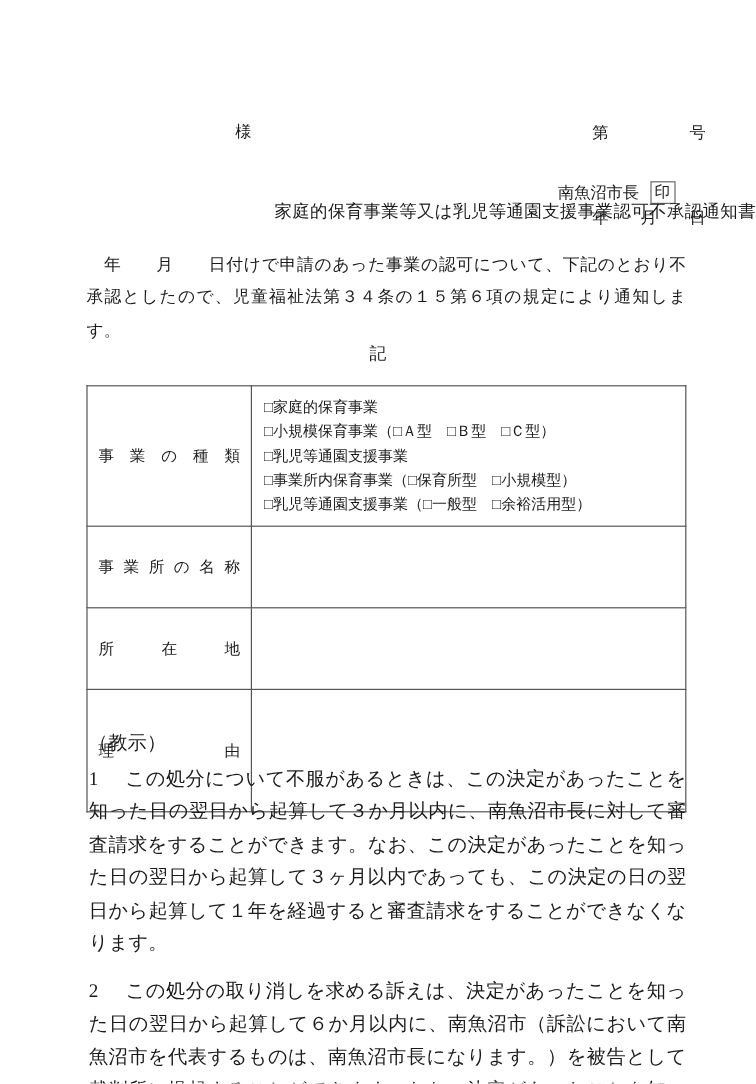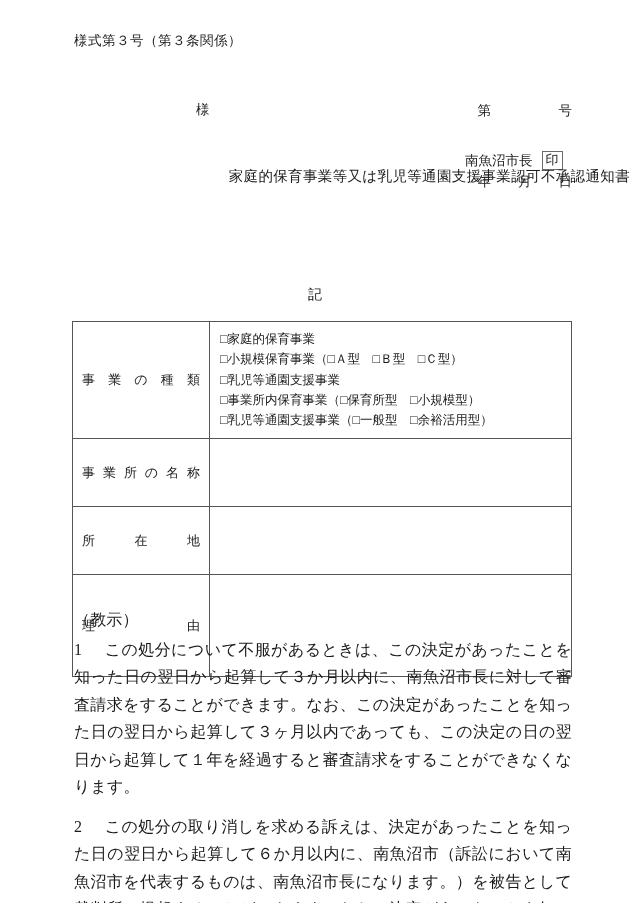--- a/index.html
+++ b/index.html
@@ -29,21 +29,21 @@
     position: absolute;
     left: 74px;
     top: 32px;
     font-size: 13.5px;
     letter-spacing: 0.5px;
     white-space: pre;
   }
 
   .doc-meta {
     position: absolute;
-    right: 58px;
+    right: 42px;
     top: 52px;
     font-size: 13.5px;
     line-height: 1.75;
     text-align: center;
     white-space: pre;
   }
 
   .addressee {
     position: absolute;
     left: 196px;
@@ -161,36 +161,38 @@
     text-align: justify;
     text-justify: inter-character;
   }
   .notes .note-num { display: inline-block; width: 1.9em; }
 </style>
 </head>
 <body>
 
 <div class="page">
 
-  <div class="form-no">様式第３号（第３条関係）</div>
 
   <div class="doc-meta">
     <div>第　　　　　号</div>
     <div>年　　月　　日</div>
   </div>
 
   <div class="addressee">様</div>
 
   <div class="issuer">
     <span>南魚沼市長</span>
     <span class="seal-box">印</span>
   </div>
 
   <div class="doc-title">家庭的保育事業等又は乳児等通園支援事業認可不承認通知書</div>
 
+  <div class="body-text">
+    <span>　年　　月　　日付けで申請のあった事業の認可について、下記のとおり不承認としたので、児童福祉法第３４条の１５第６項の規定により通知します。</span>
+  </div>
 
   <div class="ki-mark">記</div>
 
   <table class="form-table">
     <tbody>
       <tr class="row-kind">
         <td class="label">
           <div class="label-spread">
             <span>事</span>
             <span>業</span>

